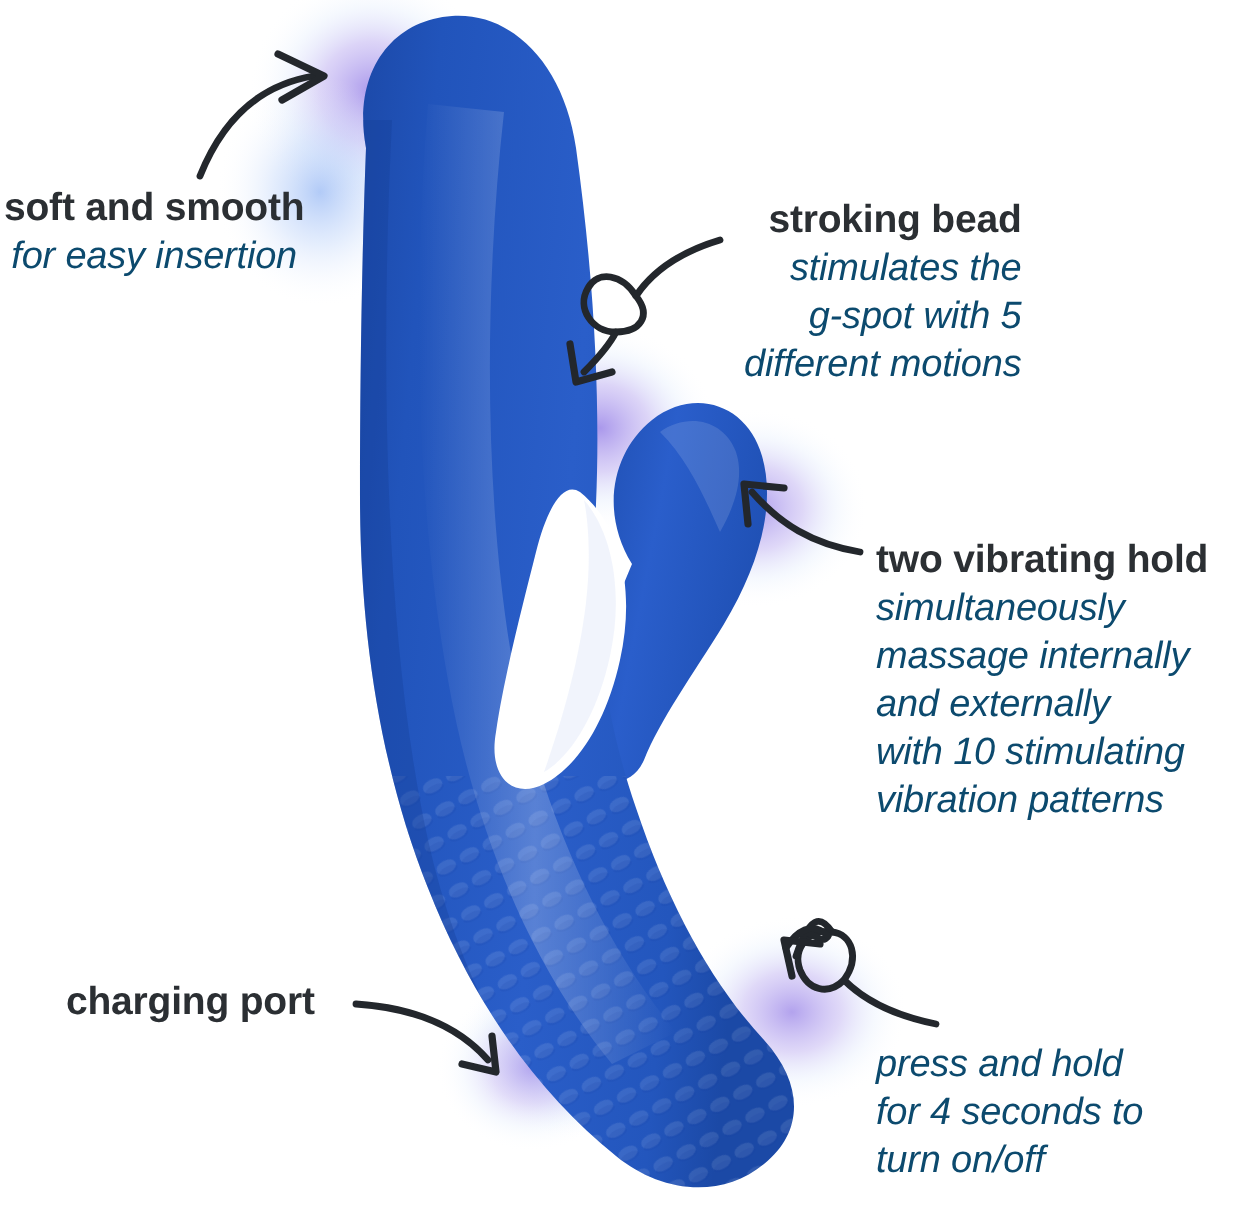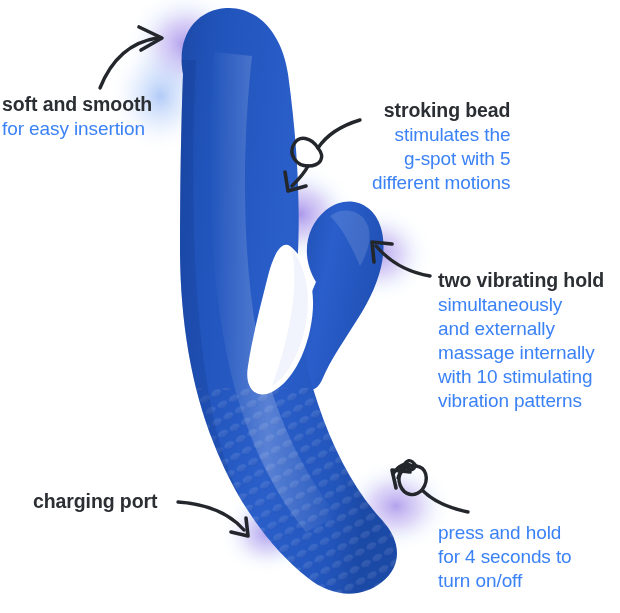--- a/index.html
+++ b/index.html
@@ -31,29 +31,30 @@
   }
   .callout .title {
     font-weight: bold;
     color: #2b2f33;
     font-size: 19.5px;
     line-height: 1.26;
     letter-spacing: -0.1px;
     white-space: nowrap;
   }
   .callout .body {
-    color: #3b82f6;
+    color: #0c4a6e;
     font-size: 19px;
     line-height: 1.27;
     letter-spacing: -0.1px;
     white-space: nowrap;
+    font-style: italic;
   }
 
   
-  #co-soft      { left: 2px;   top: 92px;  }
+  #co-soft      { left: 2px;   top: 92px; text-align: center;  }
   #co-bead      { left: 372px; top: 98px; text-align: right;  }
   #co-arms      { left: 438px; top: 268px; }
   #co-charging  { left: 33px;  top: 489px; }
   #co-power     { left: 438px; top: 521px; }
 </style>
 </head>
 <body>
 
 <div id="stage">
 
@@ -222,22 +223,22 @@
   <div class="callout" id="co-bead">
     <div class="title">stroking bead</div>
     <div class="body">stimulates the</div>
     <div class="body">g-spot with 5</div>
     <div class="body">different motions</div>
   </div>
 
   <div class="callout" id="co-arms">
     <div class="title">two vibrating hold</div>
     <div class="body">simultaneously</div>
+    <div class="body">massage internally</div>
     <div class="body">and externally</div>
-    <div class="body">massage internally</div>
     <div class="body">with 10 stimulating</div>
     <div class="body">vibration patterns</div>
   </div>
 
   <div class="callout" id="co-charging">
     <div class="title">charging port</div>
   </div>
 
   <div class="callout" id="co-power">
     <div class="body">press and hold</div>

